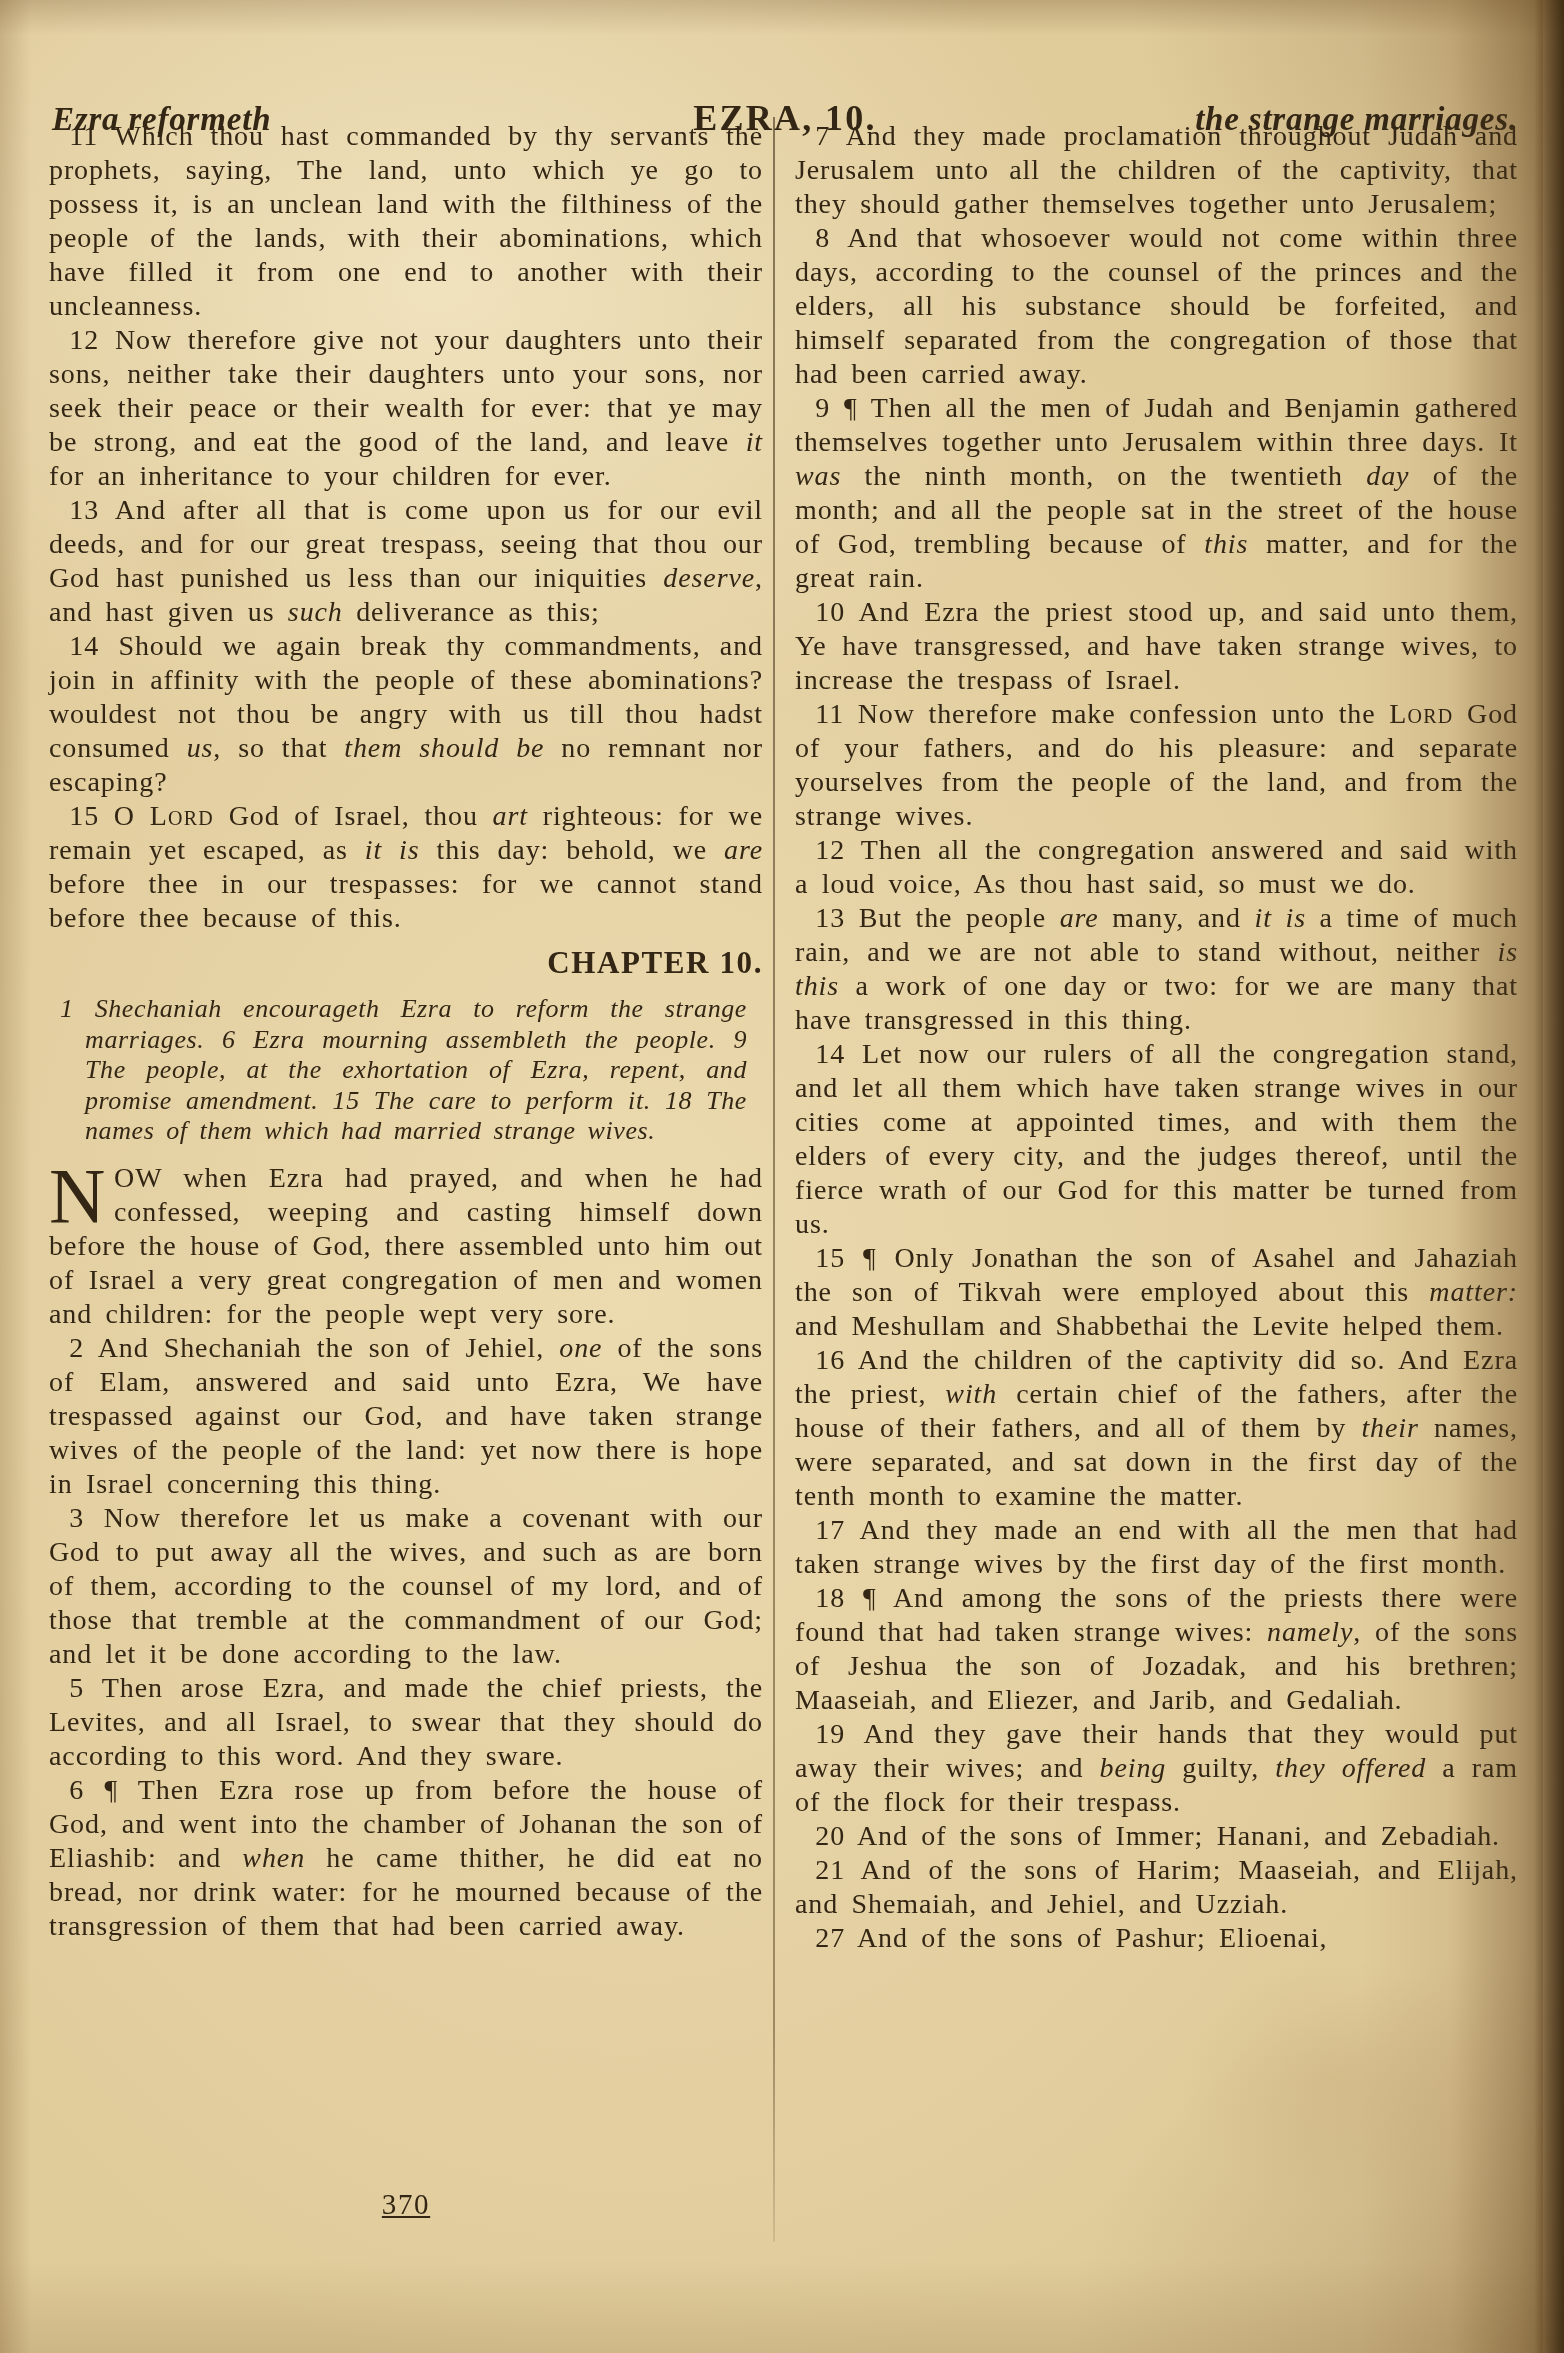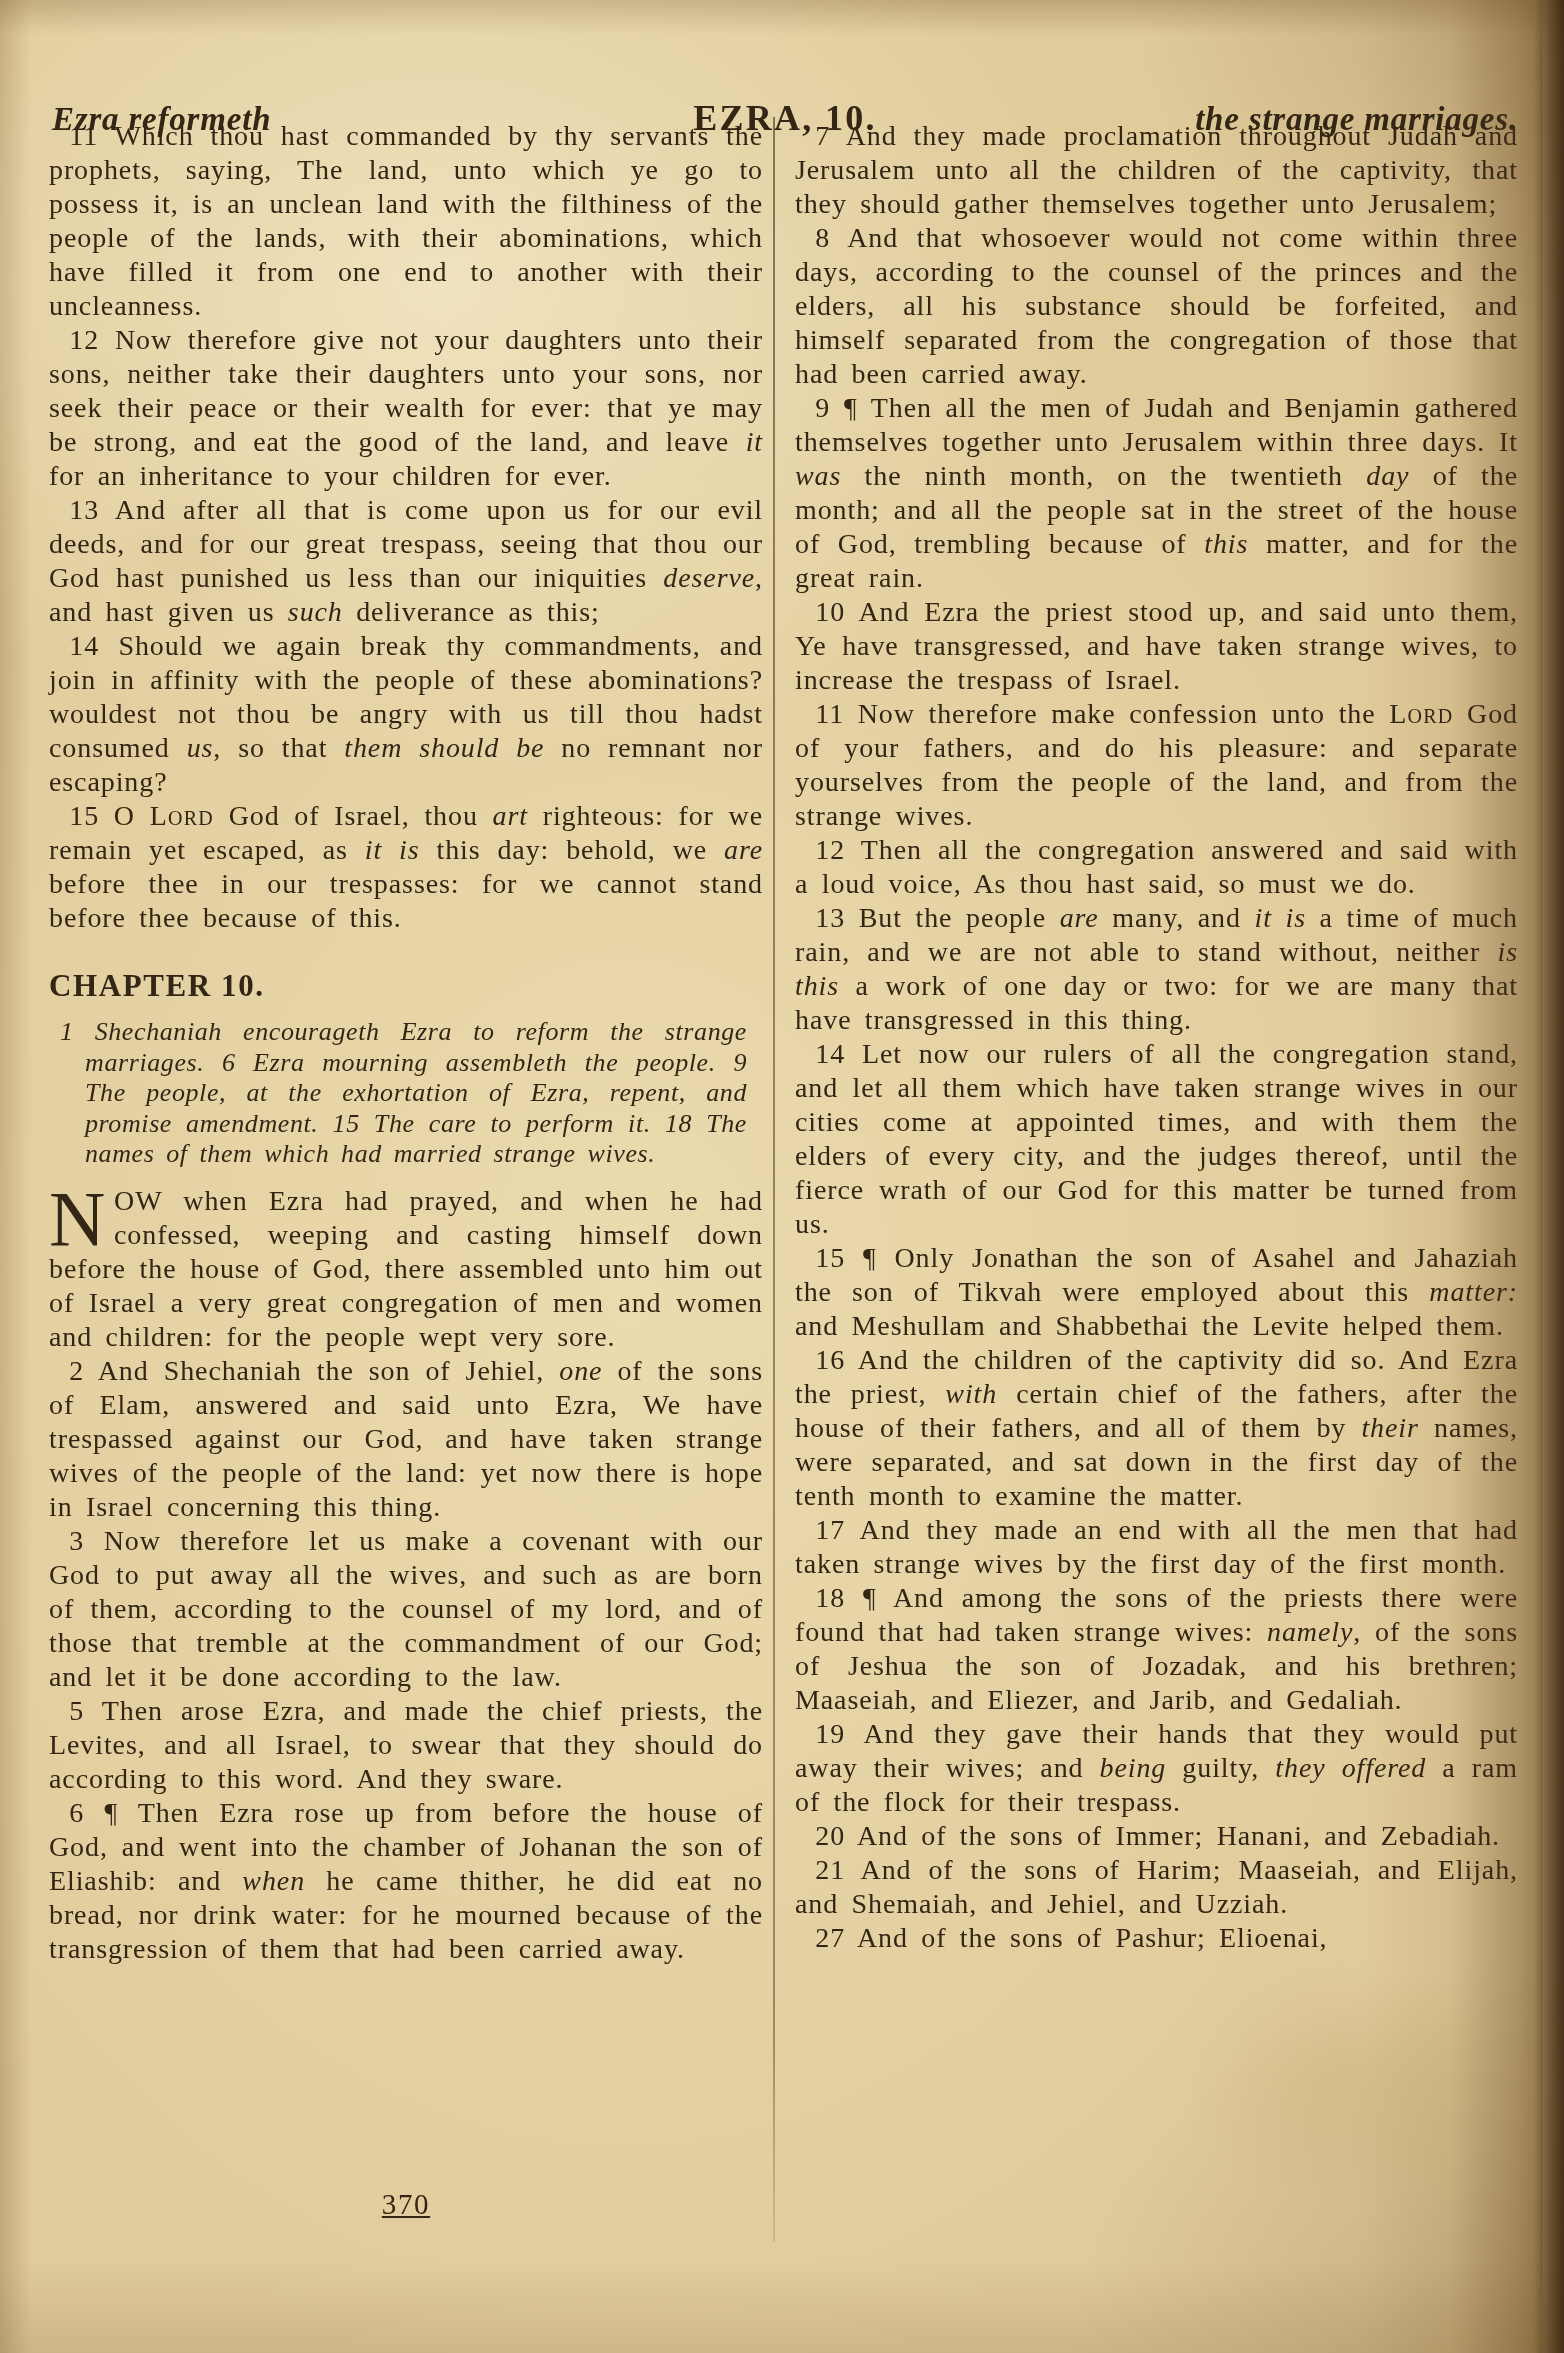--- a/index.html
+++ b/index.html
@@ -63,22 +63,22 @@
   .col-left  { left: 49px;   width: 714px; }
   .col-right { left: 795px; width: 723px; }
 
   .col p { margin: 0; }
   p.verse {
     text-indent: 20.3px;
     letter-spacing: 0.9px;
     word-spacing: 5.5px;
   }
   h2.chapter-heading {
-    margin: 34px 0 14px 0;
-    text-align: left;
+    margin: 11px 0 14px 0;
+    text-align: right;
     font-size: 31px;
     font-weight: bold;
     letter-spacing: 1.6px;
     text-indent: 0;
     font-family: Liberation Serif, serif;
   }
   p.summary {
     font-style: italic;
     font-size: 26px;
     line-height: 30.5px;

